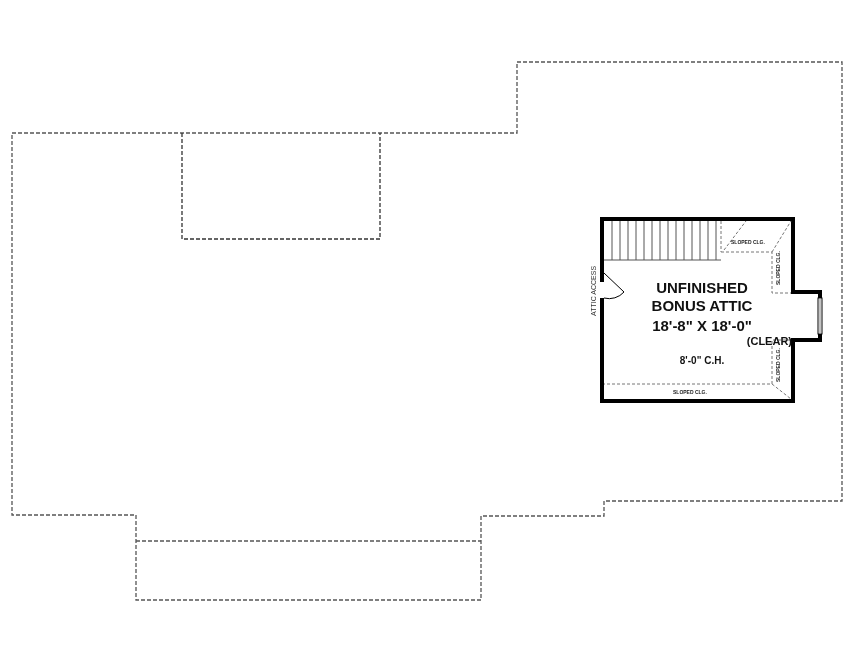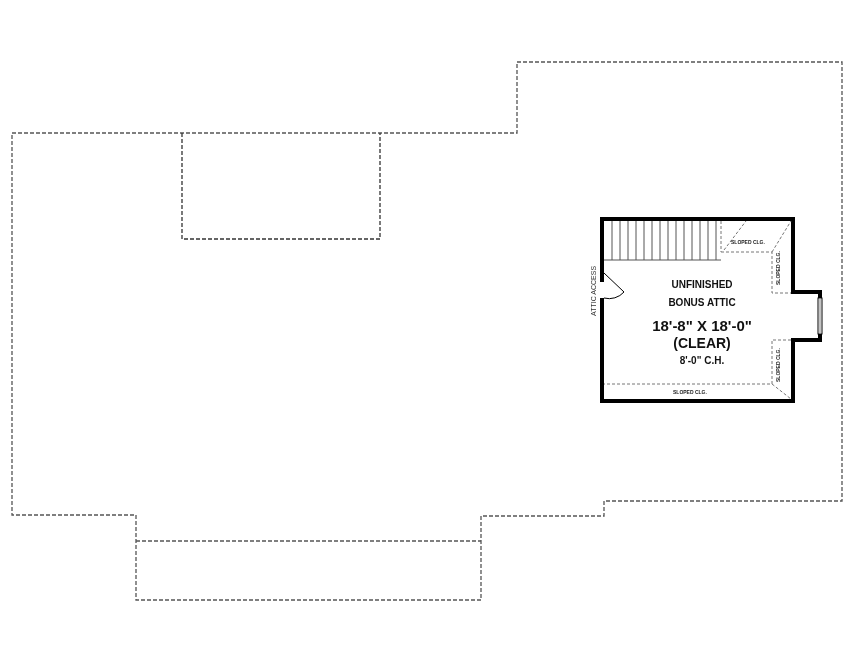--- a/index.html
+++ b/index.html
@@ -26,33 +26,33 @@
       color: #111;
       font-family: "Liberation Sans", sans-serif;
       font-weight: bold;
       white-space: nowrap;
       line-height: 1;
     }
     .room-title {
       left: 612px;
       width: 180px;
       text-align: center;
-      font-size: 10px;
+      font-size: 15px;
     }
     .room-dim {
       left: 612px;
       width: 180px;
       text-align: center;
       font-size: 15px;
     }
     .room-clear {
       left: 612px;
       width: 180px;
-      text-align: center;
-      font-size: 14px;
+      text-align: right;
+      font-size: 11px;
     }
     .room-ch {
       left: 612px;
       width: 180px;
       text-align: center;
       font-size: 10px;
     }
     .small {
       font-size: 5px;
       font-weight: bold;

